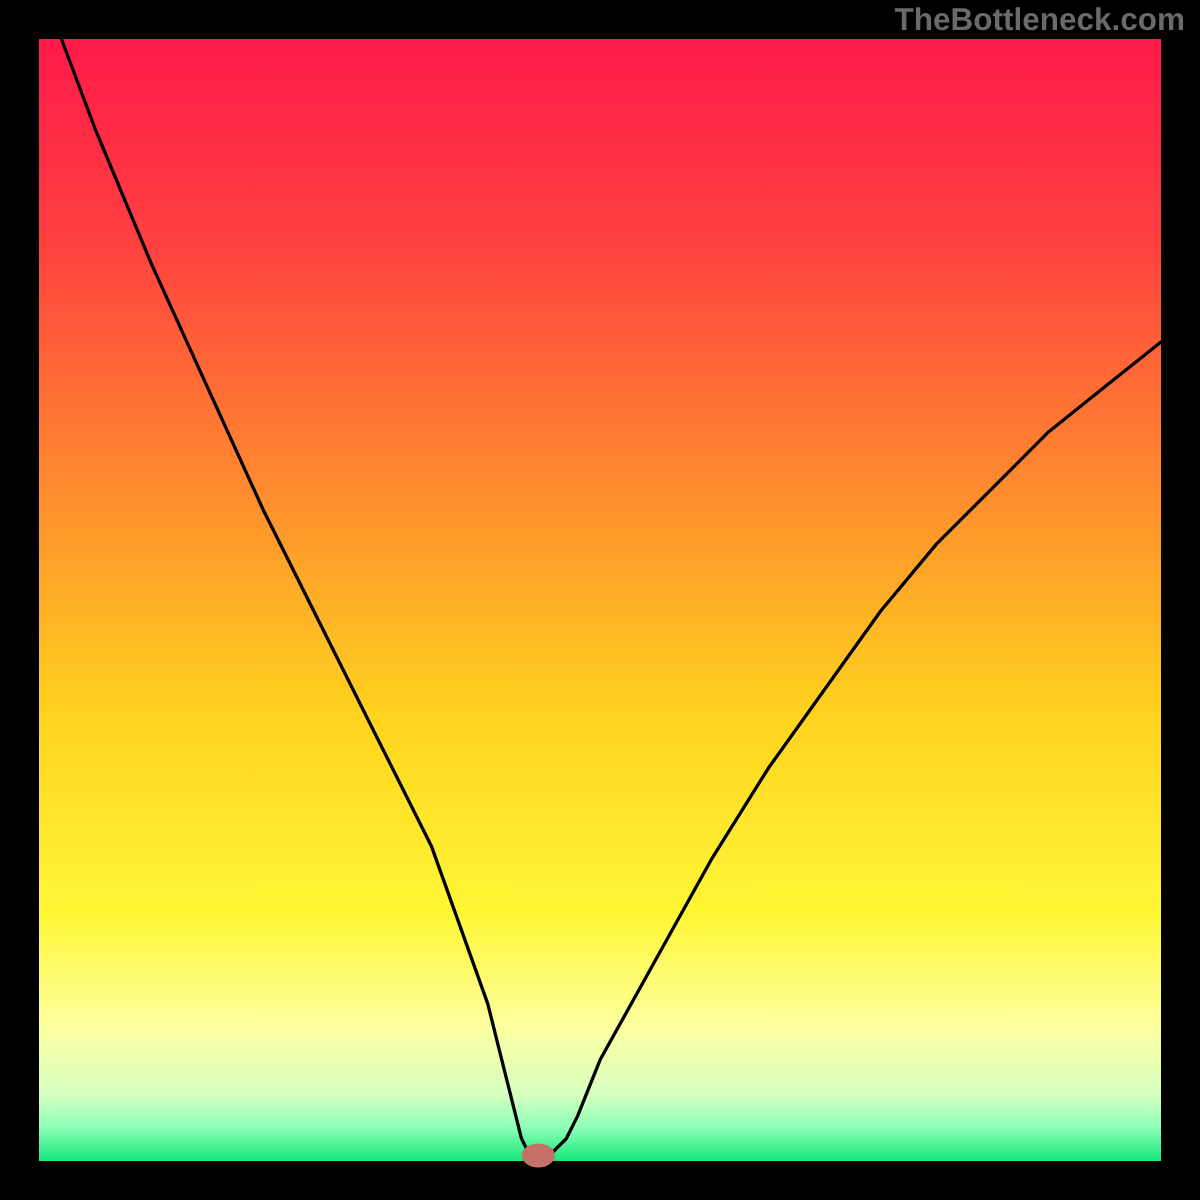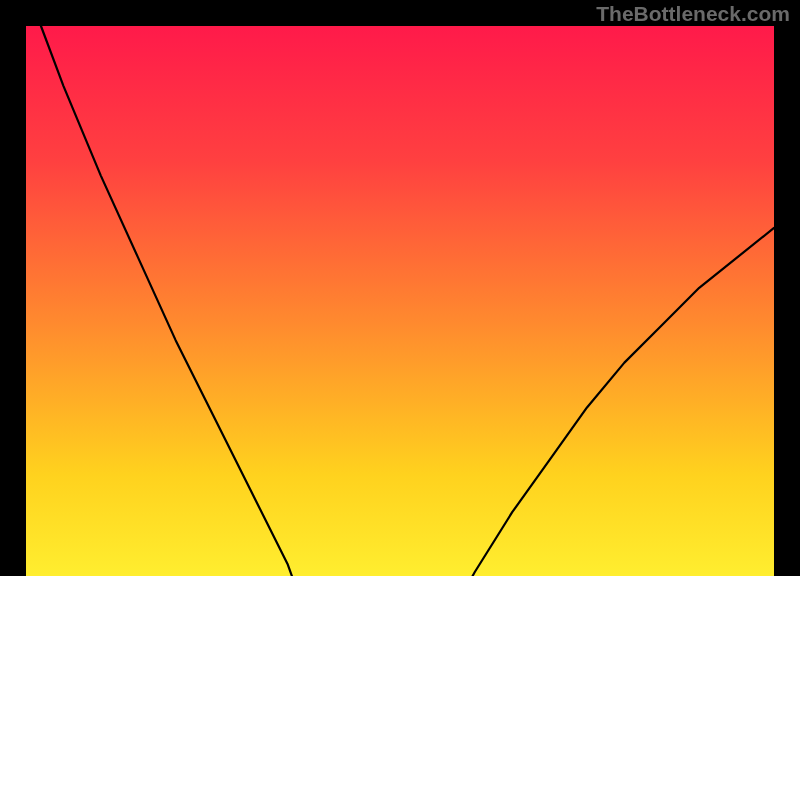--- a/index.html
+++ b/index.html
@@ -2,21 +2,21 @@
 <html><head>
 <meta charset="utf-8">
 <style>
   body {
     margin: 0;
     padding: 0;
     background: #fff;
   }
   .container {
     width: 800px;
-    height: 576px;
+    height: 800px;
     position: relative;
   }
   .watermark {
     position: absolute;
     top: 2px;
     right: 10px;
     font-family: Arial, sans-serif;
     font-size: 21px;
     font-weight: bold;
     color: #6a6a6a;

